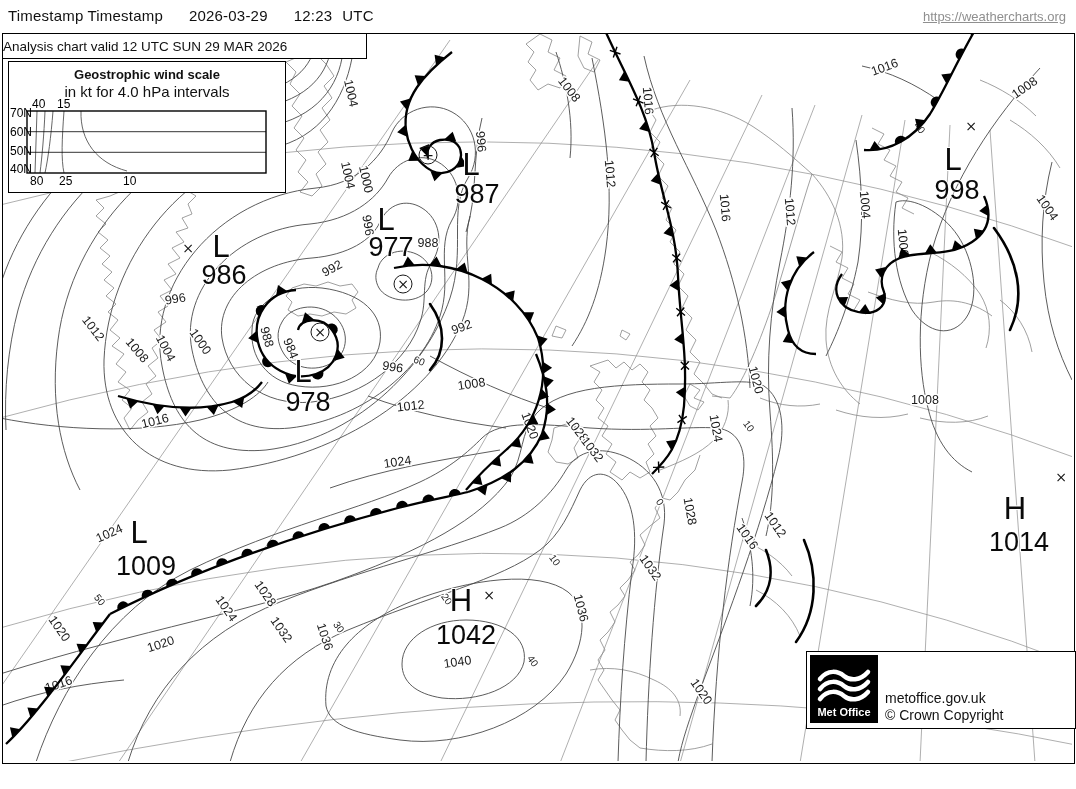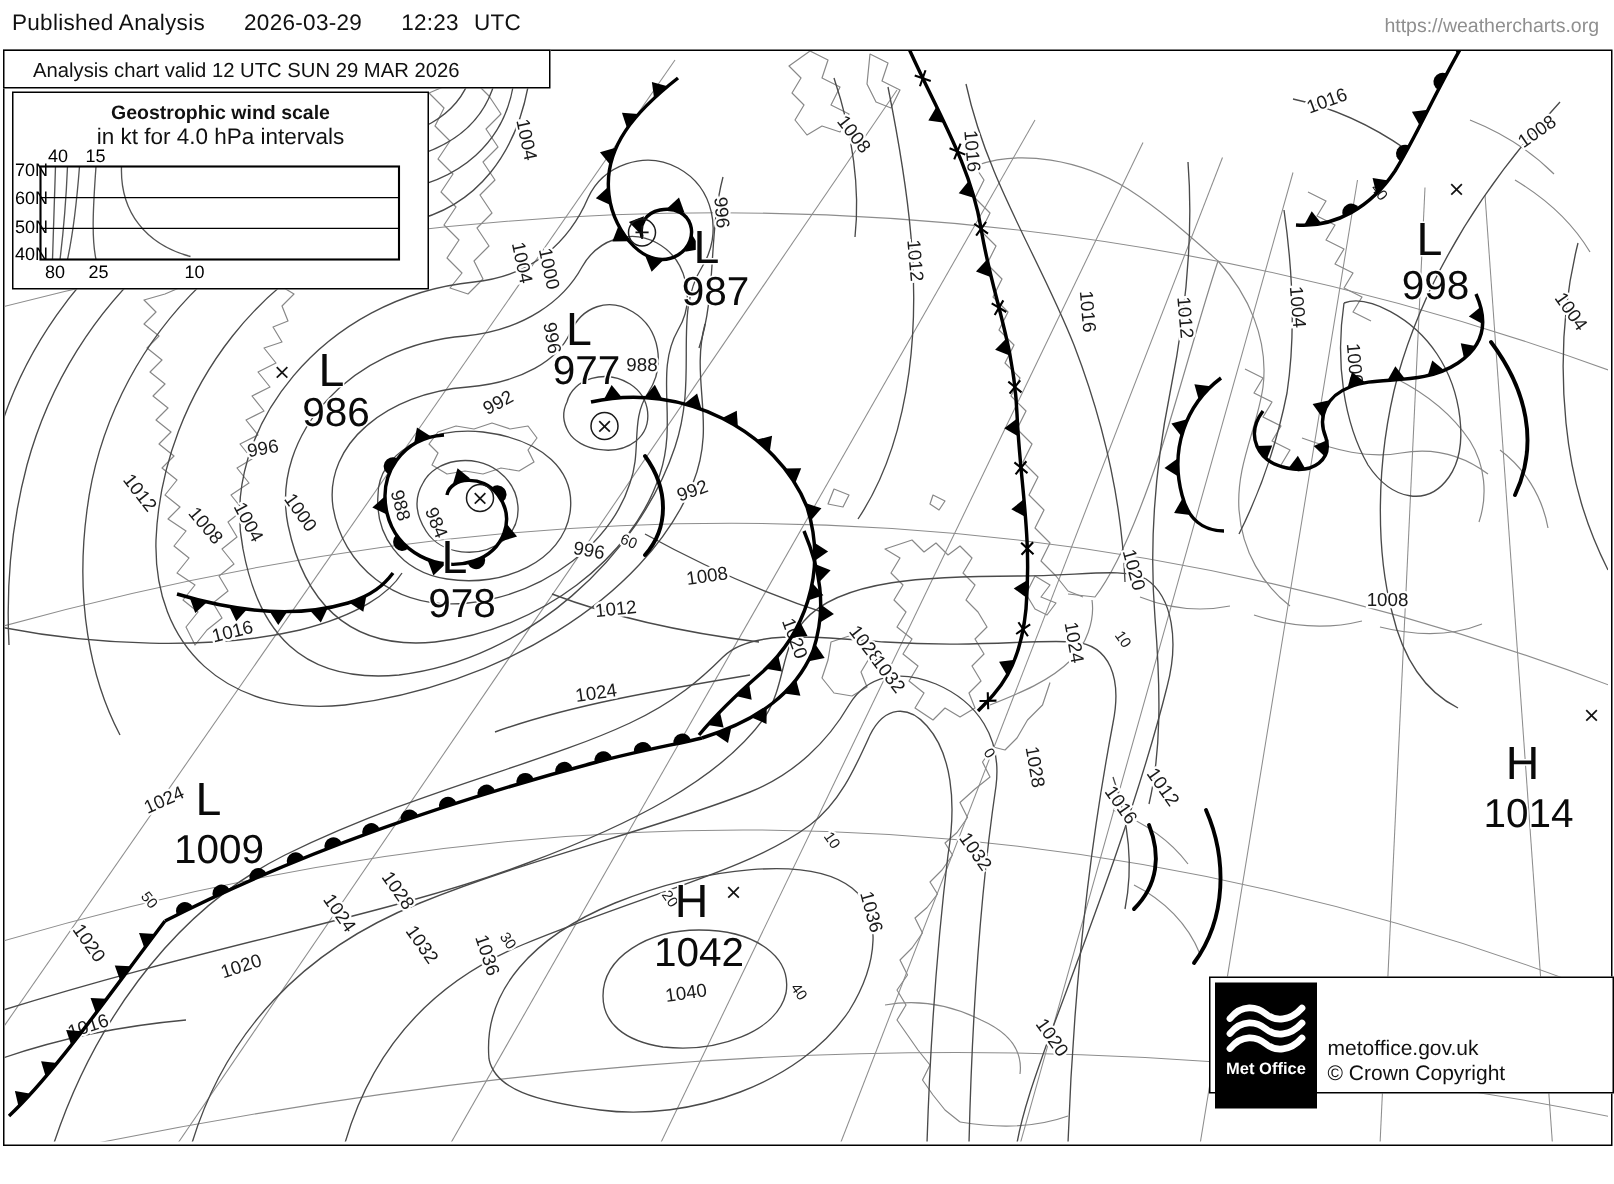--- a/index.html
+++ b/index.html
@@ -2,44 +2,44 @@
 <html><head>
 <meta charset="utf-8">
 <style>
   html,body{margin:0;padding:0;background:#fff;}
   .page{position:relative;width:1076px;height:789px;background:#fff;overflow:hidden;
         font-family:"Liberation Sans","DejaVu Sans",sans-serif;color:#111;}
   .topbar{position:absolute;left:0;top:0;width:100%;height:32px;}
   .pub{position:absolute;left:8px;top:7px;font-size:15px;letter-spacing:.2px;}
   .pub span{margin-right:26px;}
   .pub .tz{margin-right:4px;}
-  .site-url{position:absolute;right:10px;top:9px;font-size:13px;color:#8f8f8f;}
+  .site-url{position:absolute;right:10px;top:9px;font-size:13px;color:#8f8f8f;text-decoration:underline;}
   .map-frame{position:absolute;left:2px;top:33px;width:1071px;height:729px;border:1px solid #000;background:#fff;}
   #map-svg{position:absolute;left:0;top:0;}
   .title-box{position:absolute;left:2px;top:33px;width:365px;height:26px;border:1px solid #000;
-             background:#fff;font-size:13.5px;line-height:26px;padding-left:19px;box-sizing:border-box;}
+             background:#fff;font-size:13.5px;line-height:26px;padding-left:0;box-sizing:border-box;}
   .windscale{position:absolute;left:8px;top:61px;width:276px;height:130px;border:1px solid #000;background:#fff;}
   .ws-title{text-align:center;font-weight:bold;font-size:13px;margin-top:5px;}
   .ws-sub{text-align:center;font-size:15px;margin-top:1px;}
   .ws-diagram{position:absolute;left:0;top:0;width:276px;height:130px;}
   .branding{position:absolute;left:806px;top:651px;width:268px;height:76px;border:1px solid #000;
             background:#fff;display:flex;align-items:stretch;}
-  .logo-sq{width:68px;height:84px;background:#000;margin:3px;position:relative;flex:0 0 auto;}
+  .logo-sq{width:68px;height:68px;background:#000;margin:3px;position:relative;flex:0 0 auto;}
   .logo-sq svg{position:absolute;left:0;top:0;}
   .brand-text{font-size:14px;line-height:17px;align-self:flex-end;padding:2px 0 4px 4px;}
   .b-line{display:block;}
 </style>
 </head>
 <body>
 
 <div class="page">
 
   <div class="topbar">
     <div class="pub">
-      <span>Published Analysis</span><span>2026-03-29</span><span style="margin-right:10px;text-align:center;">12:23</span><span class="tz">UTC</span>
+      <span>Timestamp Timestamp</span><span>2026-03-29</span><span style="margin-right:10px;text-align:center;">12:23</span><span class="tz">UTC</span>
     </div>
     <div class="site-url">https://weathercharts.org</div>
   </div>
 
   <div class="map-frame"></div>
 
   <svg id="map-svg" width="1076" height="789" viewBox="0 0 1076 789">
       <defs>
         <clipPath id="frame-clip">
           <rect x="3" y="34" width="1069" height="727"></rect>

